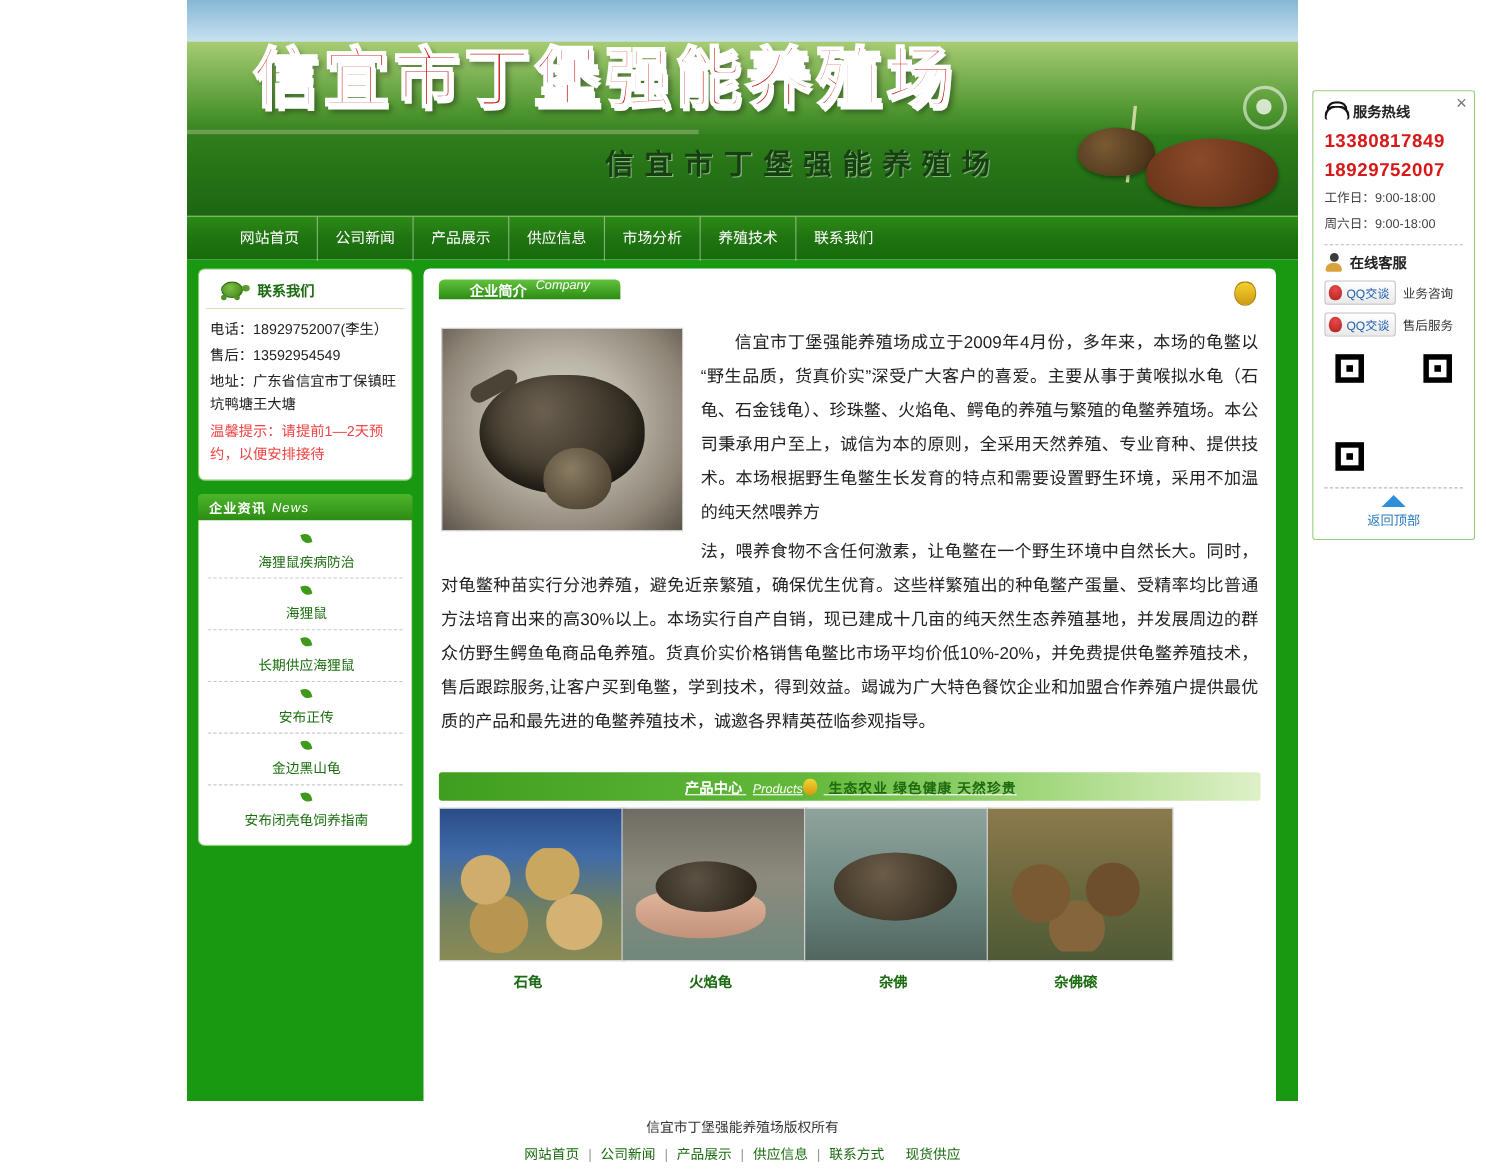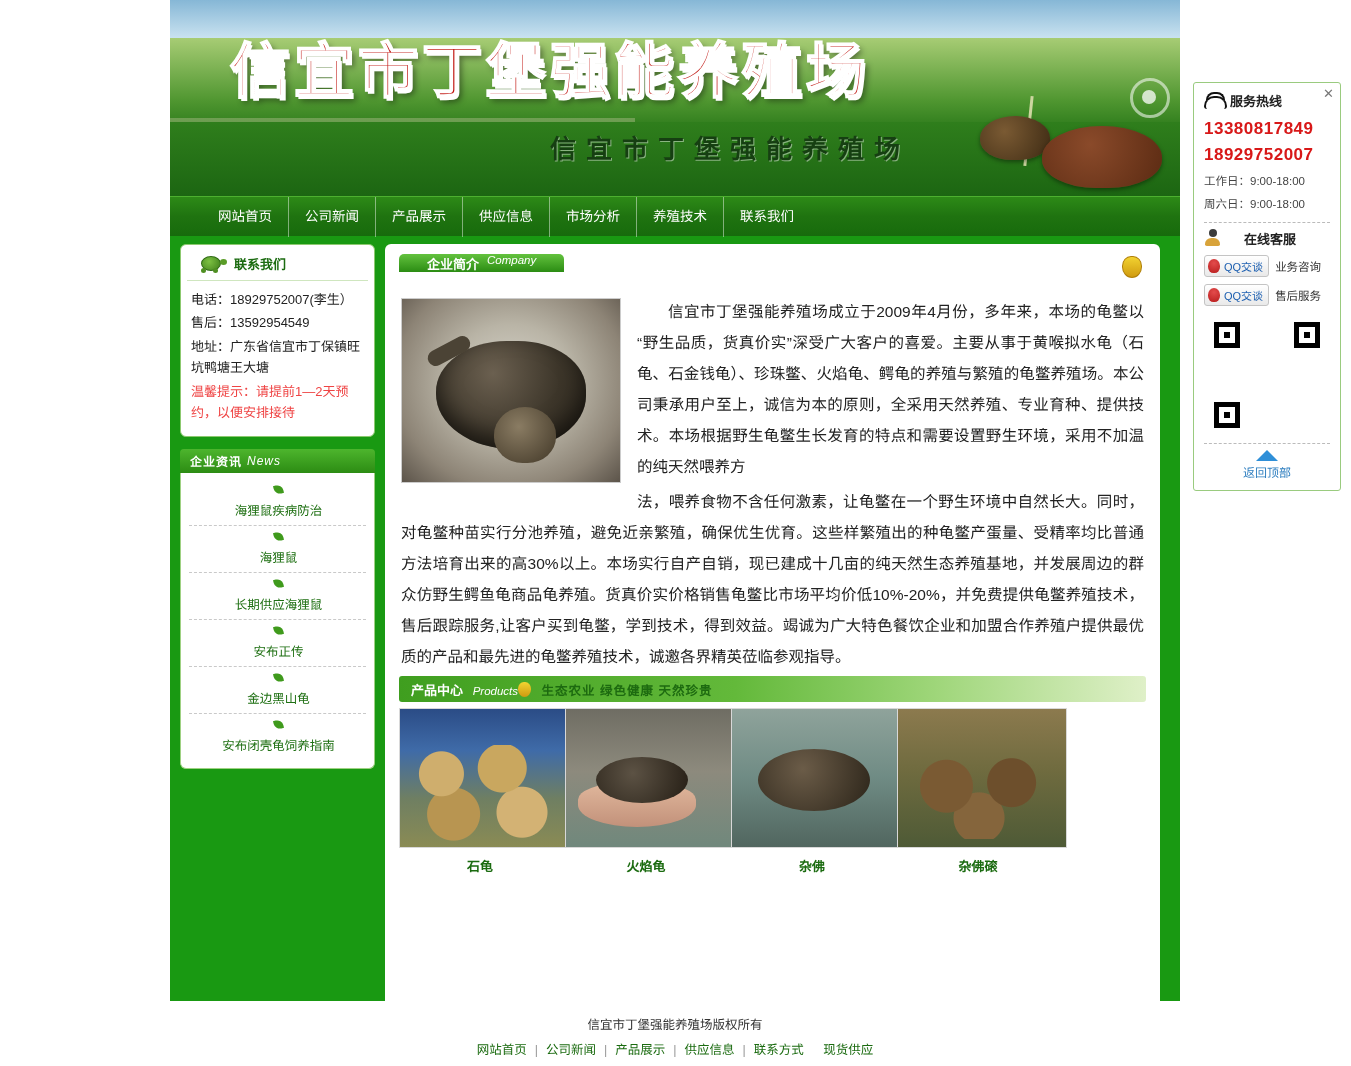--- a/index.html
+++ b/index.html
@@ -241,26 +241,28 @@
     margin: 0 0 4px 0;
     font-size: 15.5px; line-height: 2.0;
     color: #222222;
     text-align: justify;
     text-indent: 2em;
   }
   .intro p.cont { text-indent: 0; }
 
   
   .prod-head {
+    margin-top: 26px;
     height: 26px;
     background: linear-gradient(90deg,#3f9e1f 0%, #63b93a 45%, #9fd67a 72%, #dff0c8 100%);
     border-radius: 3px;
-    display:flex; align-items:center; justify-content:flex-start;
+    display:flex; align-items:center; justify-content:center;
     padding: 0 10px 0 12px;
     color:#ffffff;
+    text-decoration:underline;
   }
   .prod-head .lt { font-size: 13px; font-weight:bold; }
   .prod-head .lt .en { font-weight:normal; font-style: italic; font-size: 11.5px; margin-left:6px;}
   .prod-head .rt { font-size: 12.5px; color:#1d6a10; font-weight:bold; letter-spacing:1px; }
   .prod-head .rt .corn2 {
     display:inline-block; width: 13px; height: 15px; vertical-align:-2px;
     background: linear-gradient(180deg,#f3d431,#cf9a10);
     border-radius: 45% 45% 50% 50%; margin-right:6px;
   }
 
@@ -351,21 +353,21 @@
   .phone-ico:after {
     content:""; position:absolute; left:2px; top:0; width:15px; height:6px;
     border: 2px solid #111; border-bottom:none; border-radius: 8px 8px 0 0;
   }
   .svc-num {
     color:#d81818; font-size: 17px; font-weight:bold; letter-spacing: .5px;
     line-height: 1.5;
   }
   .svc-time { font-size: 11.5px; color:#444; line-height: 1.6; padding-top: 5px; }
   .svc-div { border-top: 1px dashed #bbb; margin: 8px 0 6px 0; }
-  .svc-head2 { display:flex; align-items:flex-start; gap:23px; font-size:13px; font-weight:bold; color:#222; }
+  .svc-head2 { display:flex; align-items:center; gap:6px; font-size:13px; font-weight:bold; color:#222; }
   .person-ico { width:17px; height:17px; position:relative; flex:0 0 auto; }
   .person-ico:before { content:""; position:absolute; left:5px; top:0; width:8px; height:8px; border-radius:50%; background:#3b3b3b;}
   .person-ico:after { content:""; position:absolute; left:1px; top:9px; width:15px; height:8px; border-radius:7px 7px 2px 2px; background:#d8a33a;}
   .qq-row { display:flex; align-items:center; gap:6px; margin-top: 7px; }
   .qq-btn {
     display:flex; align-items:center; gap:4px;
     background: linear-gradient(180deg,#ffffff,#e9e9e9);
     border:1px solid #c4c4c4; border-radius:3px;
     font-size: 11px; color:#1d5fb0; padding: 2px 5px 2px 3px;
   }

